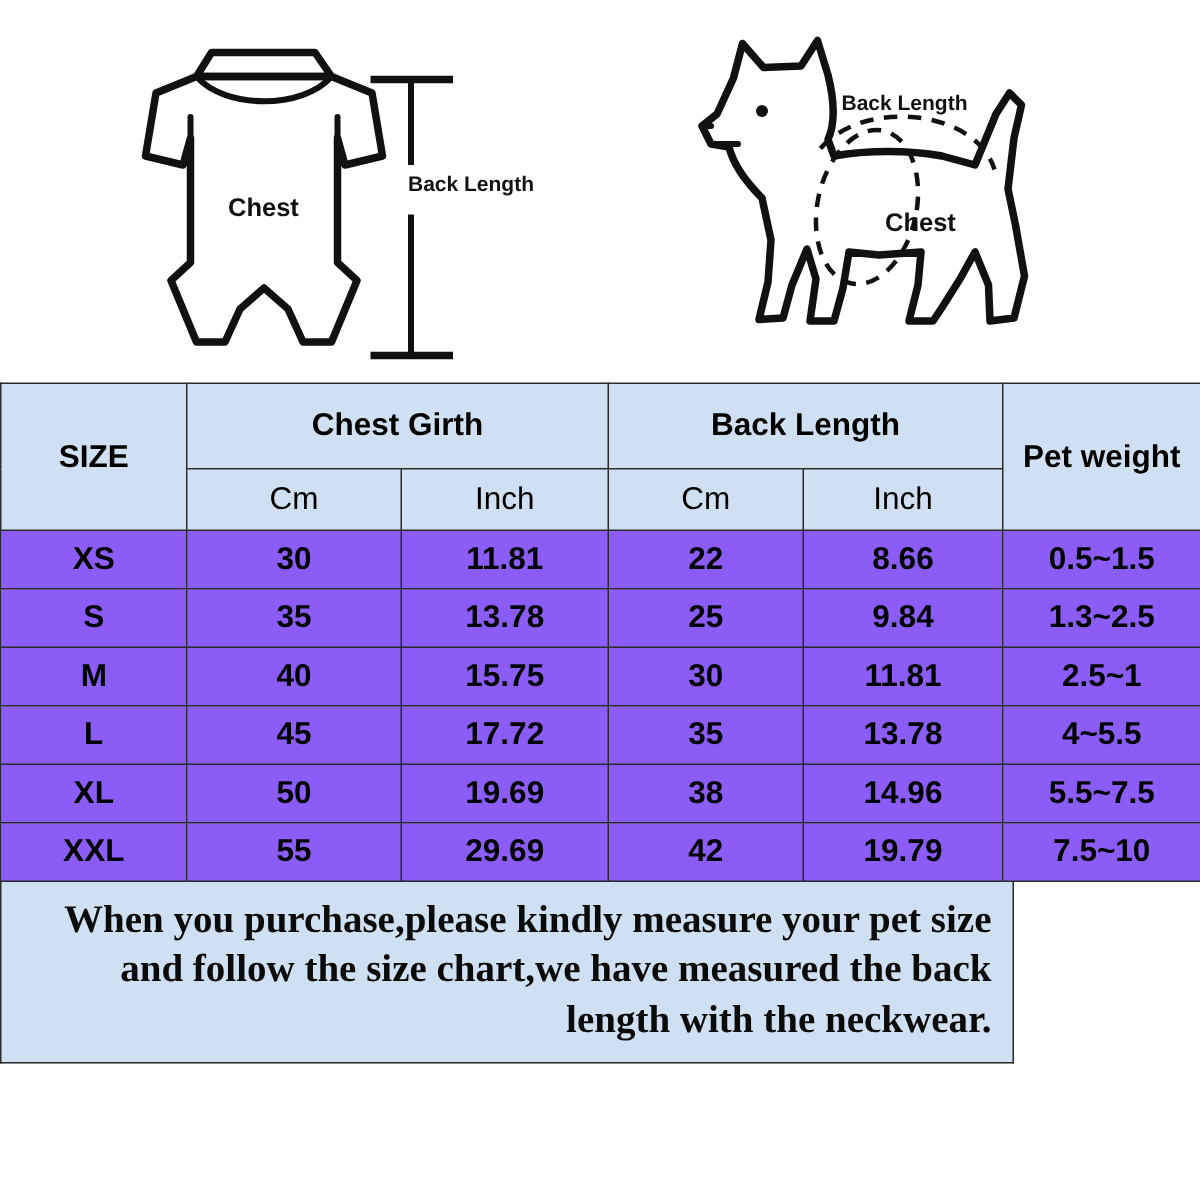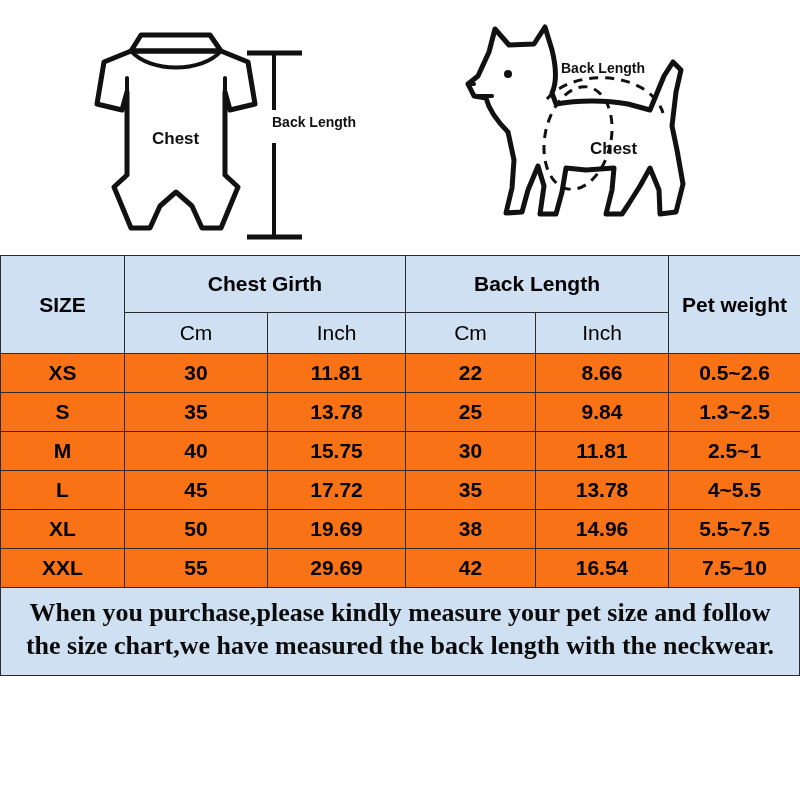--- a/index.html
+++ b/index.html
@@ -64,46 +64,46 @@
     font-size: 23px;
     height: 56px;
   }
   .hdr-sub td {
     background: #cfe0f2;
     font-weight: normal;
     font-size: 19px;
     height: 40px;
   }
   .data-row td {
-    background: #f97316;
+    background: #8b5cf6;
     height: 38px;
     font-weight: bold;
     font-size: 21px;
   }
   .data-row td.size-cell {
     font-weight: bold;
   }
 
   
   col.c-size { width: 124px; }
   col.c-cm1  { width: 143px; }
   col.c-in1  { width: 138px; }
   col.c-cm2  { width: 130px; }
   col.c-in2  { width: 133px; }
   col.c-kg   { width: 132px; }
 
   
   .note {
-    width: 800px;
+    width: 676px;
     box-sizing: border-box;
     border: 1px solid #2b2b2b;
     border-top: none;
     background: #cfe0f2;
     padding: 8px 14px 12px 14px;
-    text-align: center;
+    text-align: right;
     font-family: "Liberation Serif", serif;
     font-weight: bold;
     font-size: 26px;
     line-height: 1.28;
     color: #0b0b0b;
   }
 
   .filler {
     width: 800px;
     background: #ffffff;
@@ -248,21 +248,21 @@
         <td>Cm</td>
         <td>Inch</td>
       </tr>
 
       <tr class="data-row">
         <td class="size-cell">XS</td>
         <td>30</td>
         <td>11.81</td>
         <td>22</td>
         <td>8.66</td>
-        <td>0.5~2.6</td>
+        <td>0.5~1.5</td>
       </tr>
       <tr class="data-row">
         <td class="size-cell">S</td>
         <td>35</td>
         <td>13.78</td>
         <td>25</td>
         <td>9.84</td>
         <td>1.3~2.5</td>
       </tr>
       <tr class="data-row">
@@ -287,21 +287,21 @@
         <td>19.69</td>
         <td>38</td>
         <td>14.96</td>
         <td>5.5~7.5</td>
       </tr>
       <tr class="data-row">
         <td class="size-cell">XXL</td>
         <td>55</td>
         <td>29.69</td>
         <td>42</td>
-        <td>16.54</td>
+        <td>19.79</td>
         <td>7.5~10</td>
       </tr>
     </tbody>
   </table>
 
   <div class="note">When you purchase,please kindly measure your pet size and follow the size chart,we have measured the back length with the neckwear.</div>
 
   <div class="filler"></div>
 </div>
 

